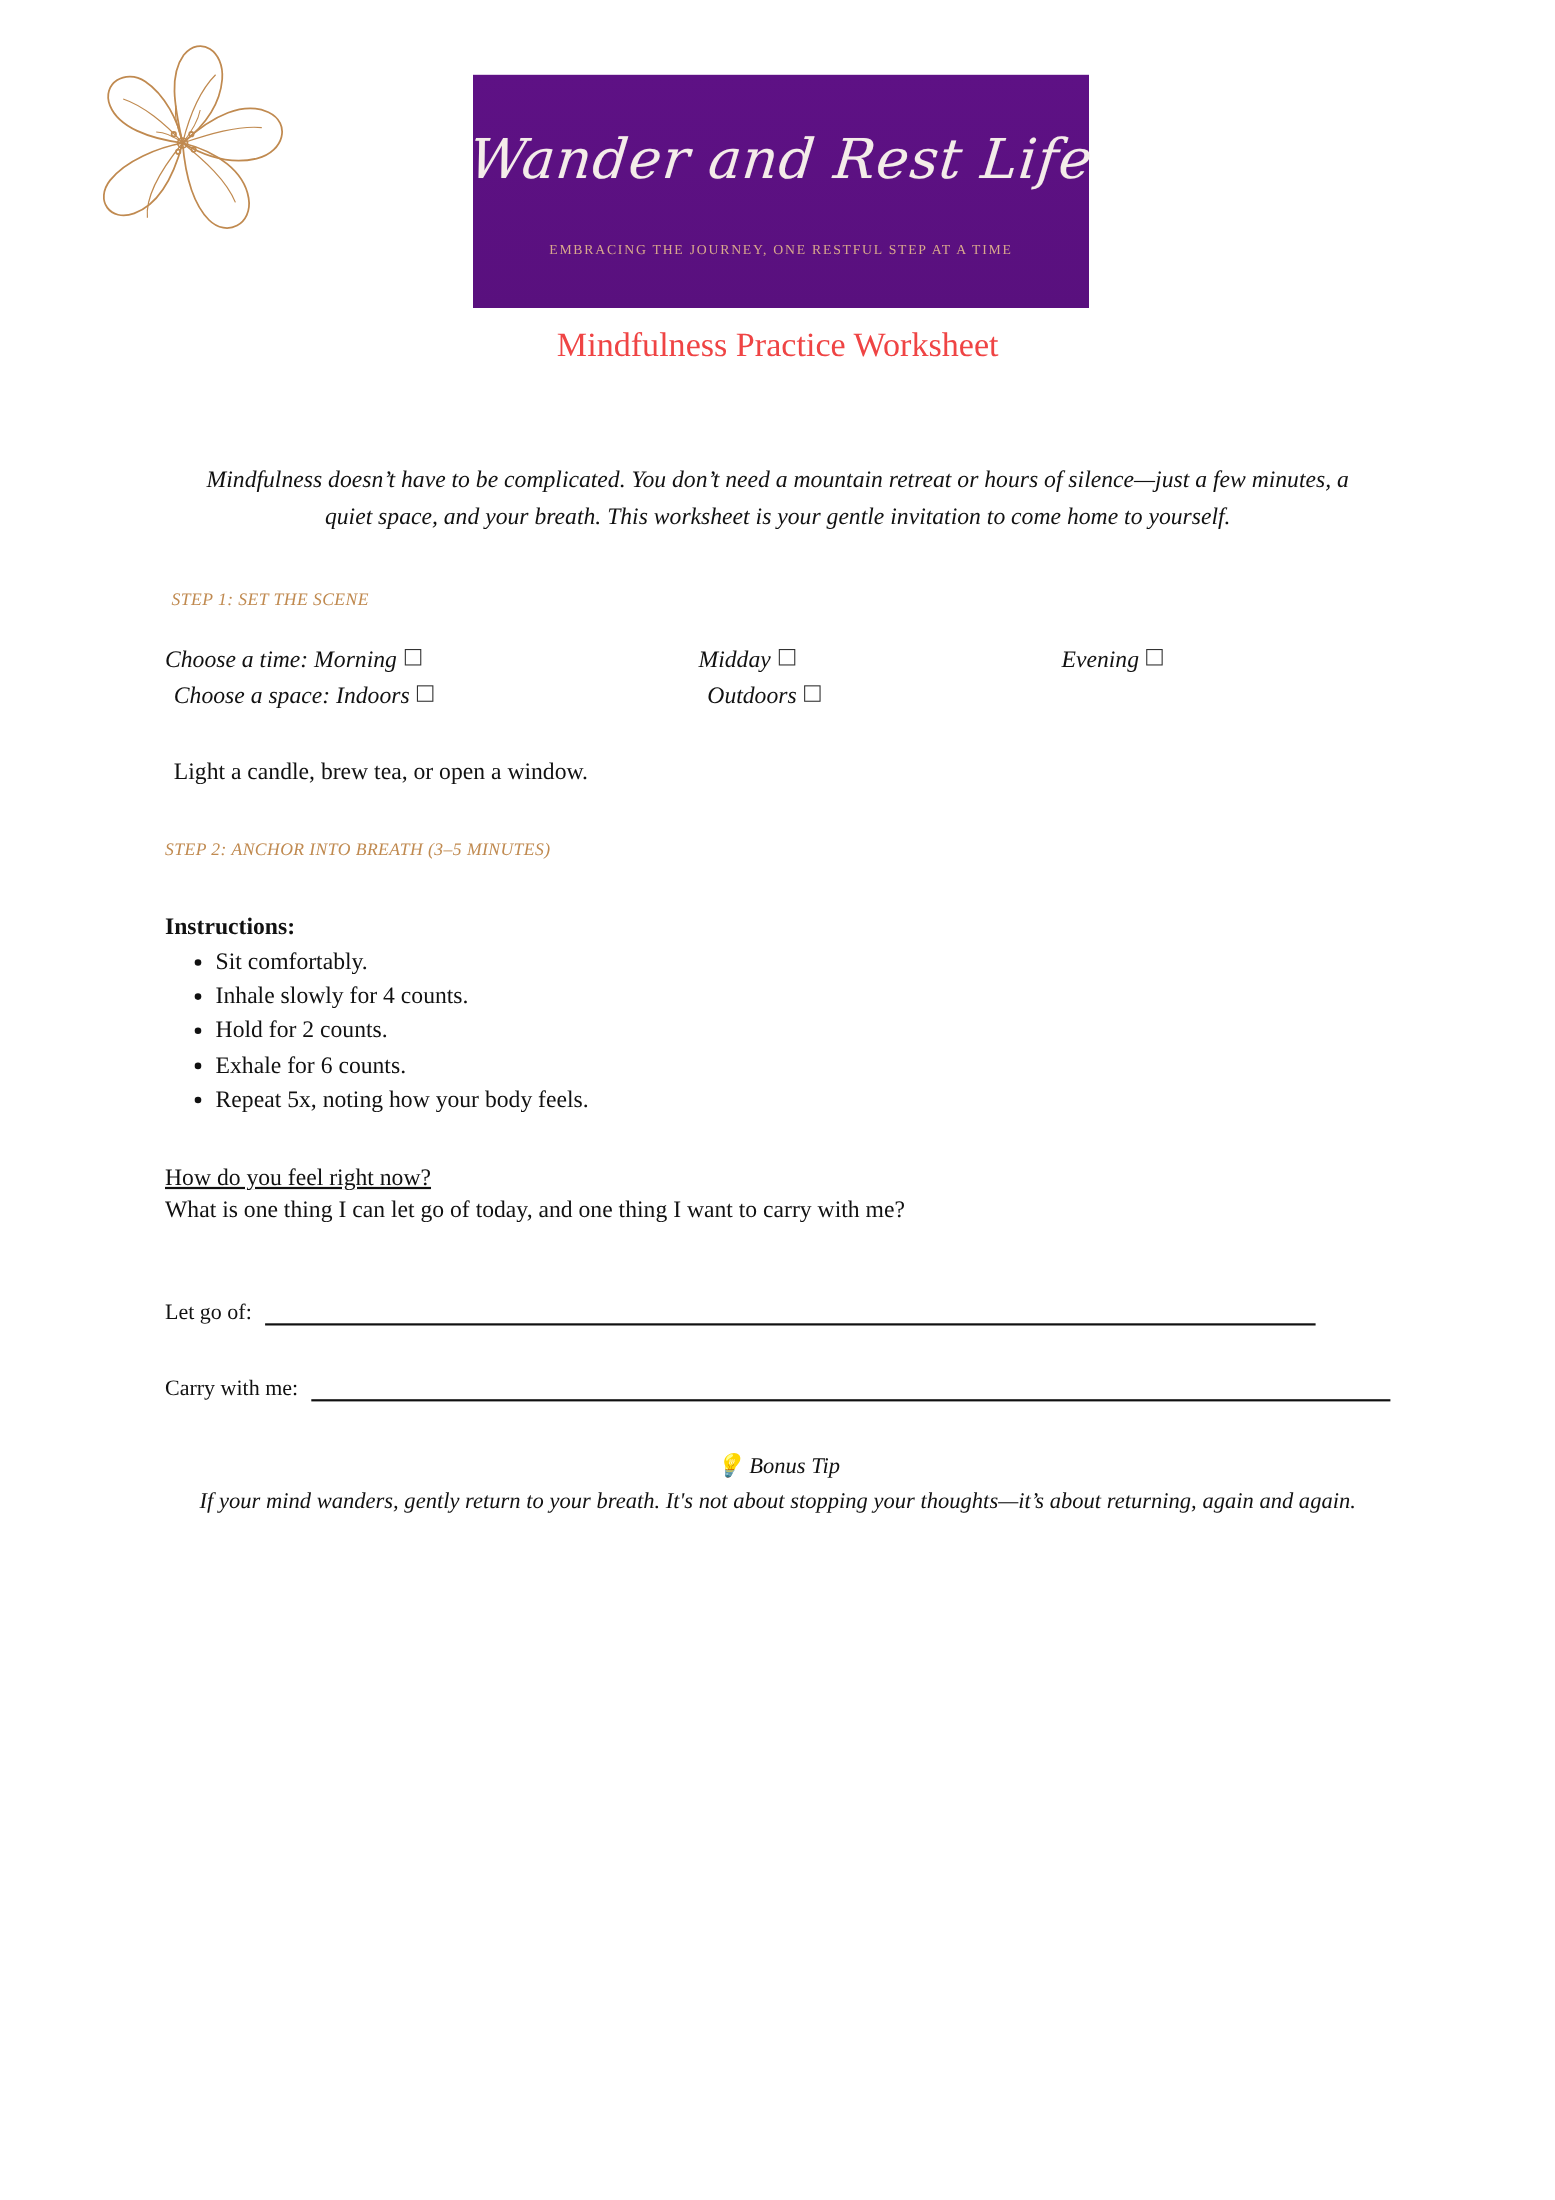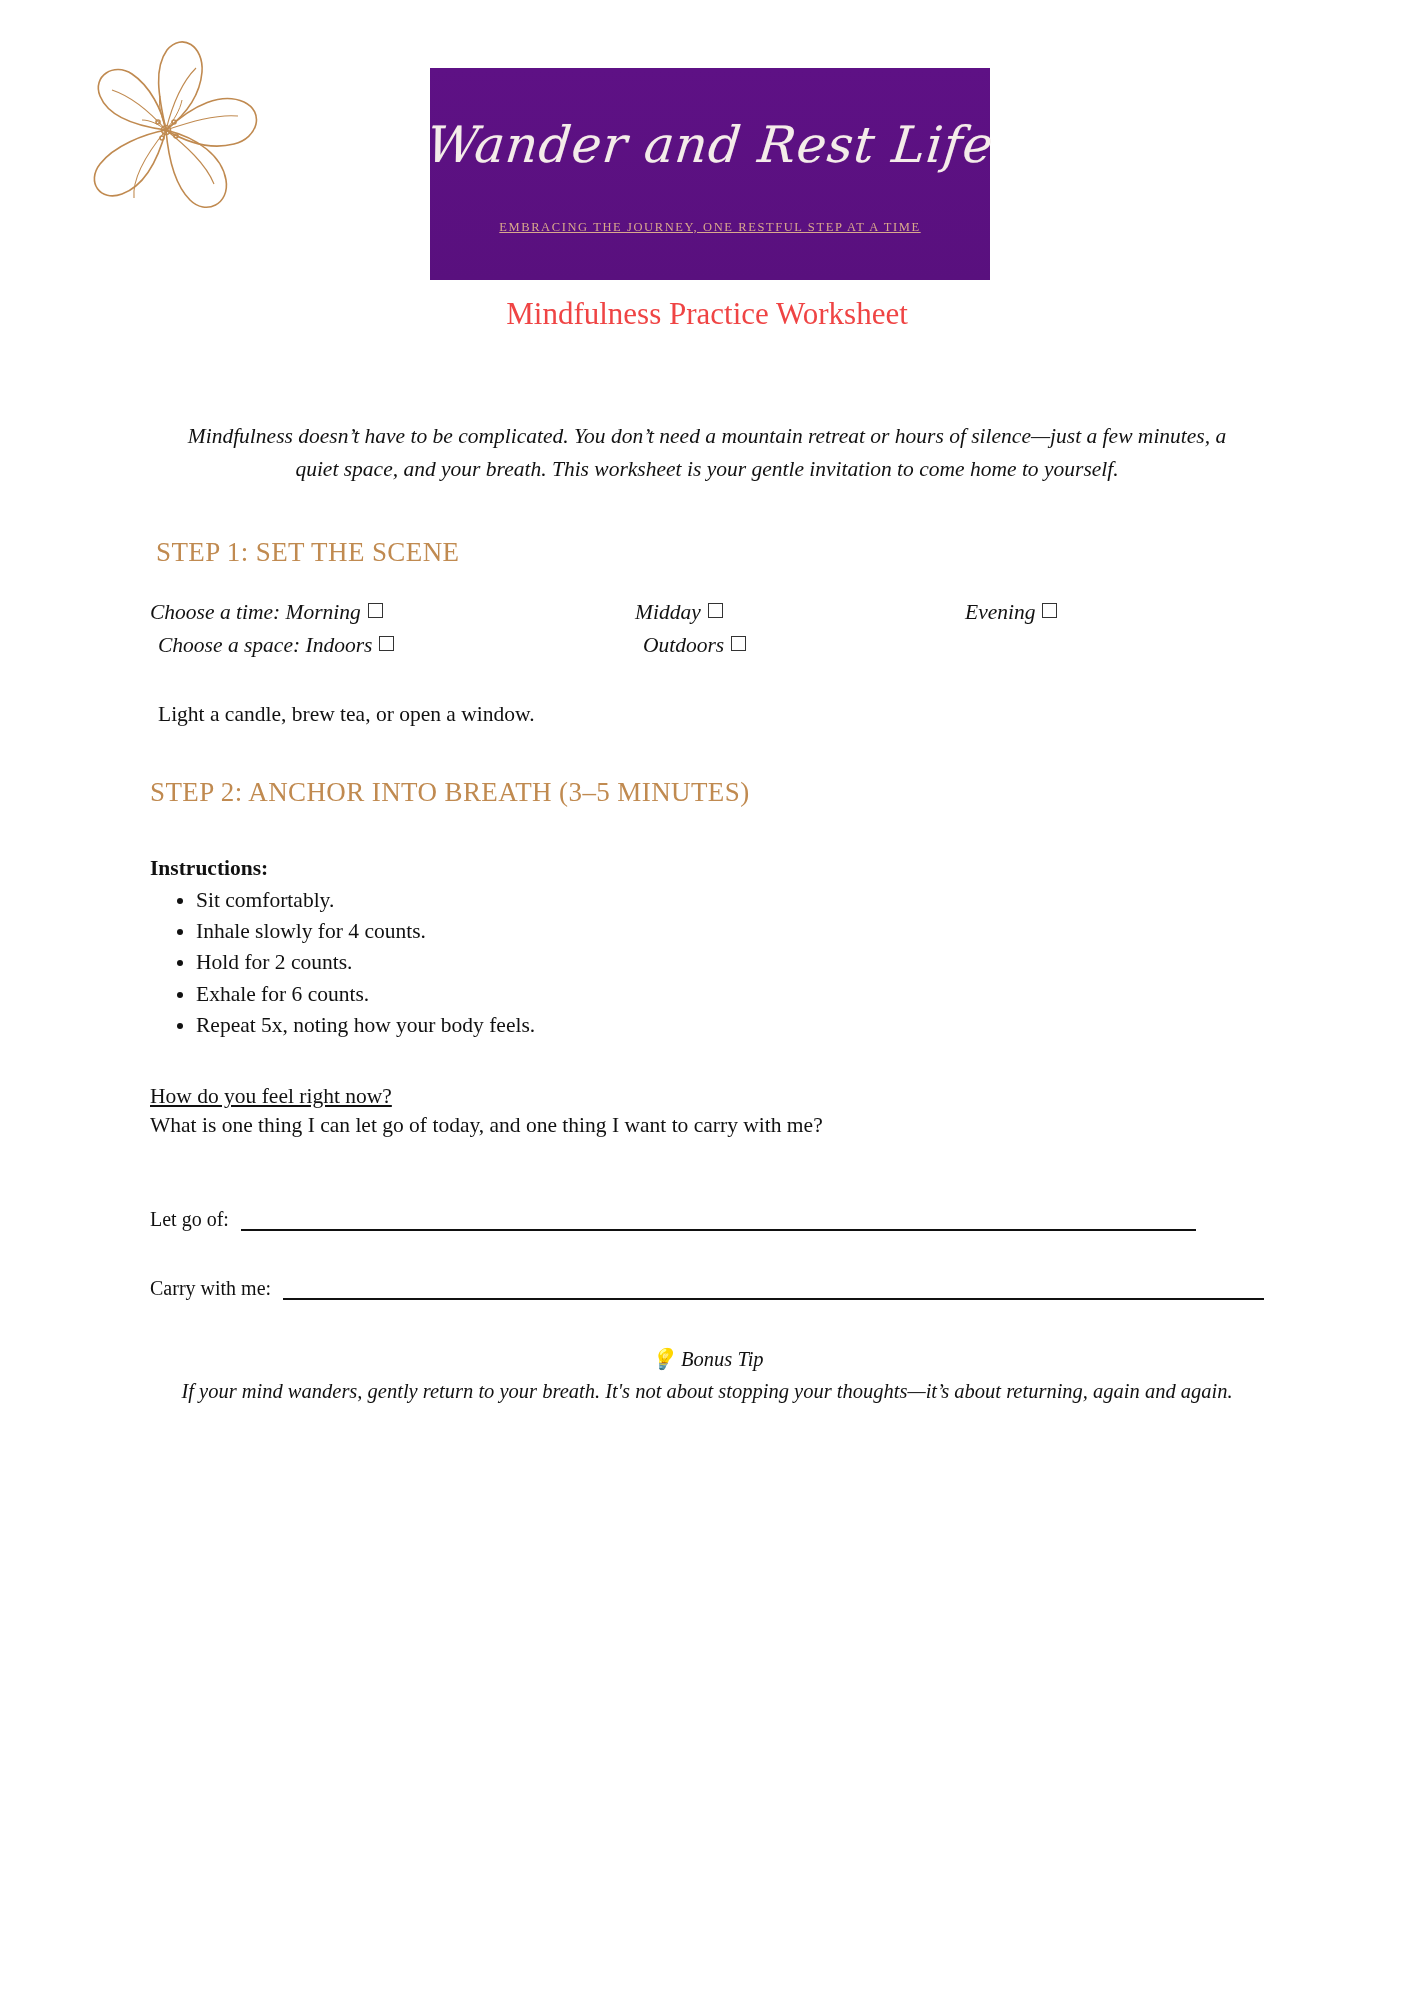--- a/index.html
+++ b/index.html
@@ -59,21 +59,20 @@
     margin-top: 6px;
   }
   .brand-tagline {
     margin-top: 48px;
     color: #d9a98c;
     font-family: "Liberation Serif", serif;
     font-size: 12.5px;
     letter-spacing: 1.6px;
     text-transform: uppercase;
     white-space: nowrap;
-    text-decoration: underline;
   }
 
   .doc-title {
     text-align: center;
     font-family: "Liberation Serif", serif;
     font-size: 31px;
     color: #ef4444;
     margin: 0;
     padding-top: 6px;
     font-weight: 400;
@@ -88,25 +87,26 @@
     text-align: center;
     font-style: italic;
     font-size: 21.5px;
     line-height: 1.55;
     color: #111;
     padding: 0 18px;
   }
 
   .step-heading {
     color: #c08a50;
-    font-size: 27px;
+    font-size: 16px;
     letter-spacing: 0.4px;
     margin-top: 50px;
     margin-bottom: 0;
     font-weight: 400;
+    font-style: italic;
   }
   .step-heading.indent {
     margin-left: 6px;
   }
 
   .choice-row {
     display: flex;
     margin-top: 32px;
     font-size: 21.5px;
     font-style: italic;

